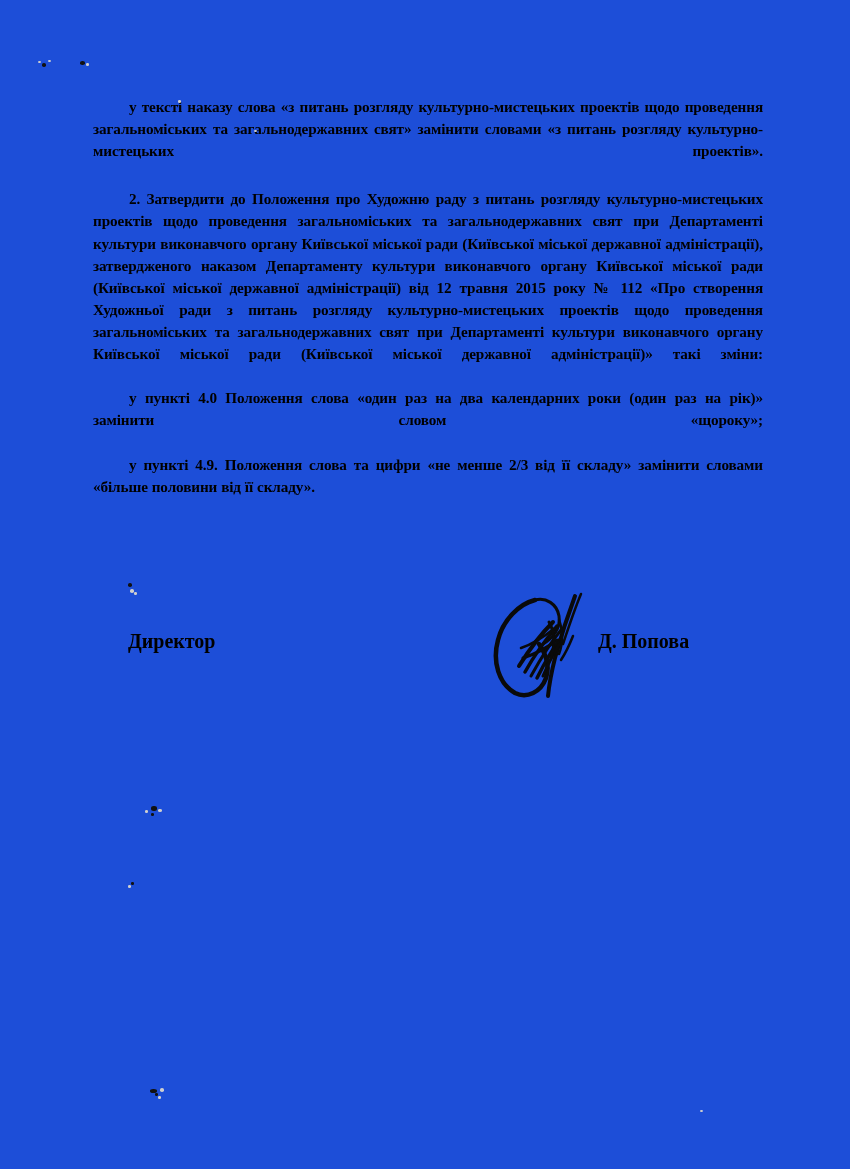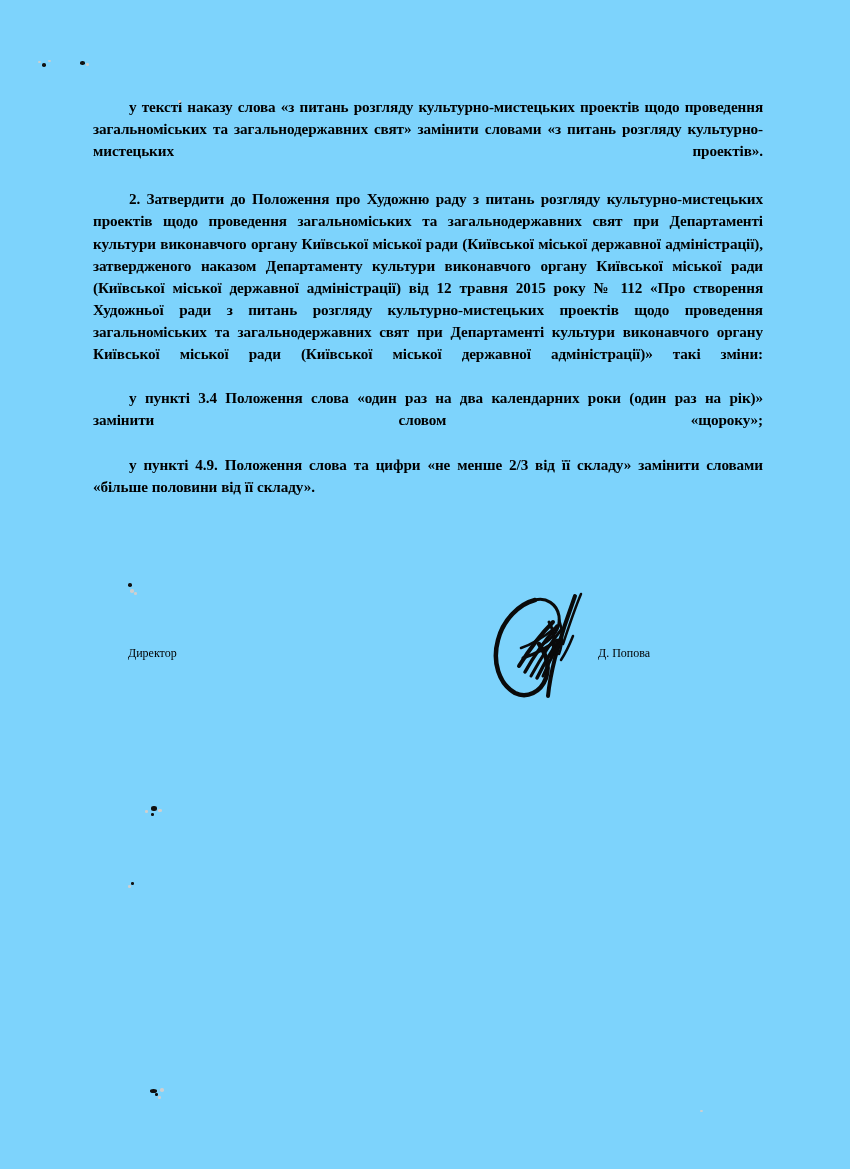--- a/index.html
+++ b/index.html
@@ -14,21 +14,21 @@
     position: relative;
     overflow: hidden;
     font-family: "Liberation Serif", "DejaVu Serif", serif;
     color: #000000;
   }
 
   
   #page {
     position: absolute;
     inset: 0;
-    background: #7dd3fc;
+    background: #1d4ed8;
   }
 
   
   #doc-body {
     position: absolute;
     left: 93px;
     top: 96px;
     width: 670px;
   }
 
@@ -58,23 +58,23 @@
   
   #signature-row {
     position: absolute;
     left: 93px;
     top: 630px;
     width: 670px;
     height: 30px;
   }
   .sig-label {
     position: absolute;
-    top: 12px;
-    font-size: 12px;
-    font-weight: 400;
+    top: 0;
+    font-size: 20px;
+    font-weight: 700;
     line-height: 22px;
     white-space: nowrap;
   }
   #director-title { left: 35px; }
   #signer-name    { left: 505px; }
 
   #signature-mark {
     position: absolute;
     left: 396px;
     top: -38px;
@@ -96,21 +96,21 @@
 
 <div id="page">
 
   <div id="doc-body">
 
     <p class="para" id="p1">у тексті наказу слова «з питань розгляду культурно-мистецьких проектів щодо проведення загальноміських та загальнодержавних свят» замінити словами «з питань розгляду культурно-мистецьких проектів».</p>
 
     <p class="para block-gap" id="p2">2. Затвердити до Положення про Художню раду з питань розгляду культурно-мистецьких проектів щодо проведення загальноміських та загальнодержавних свят при Департаменті культури виконавчого органу Київської міської ради (Київської міської державної адміністрації), затвердженого наказом Департаменту культури виконавчого органу Київської міської ради (Київської міської державної адміністрації) від 12 травня 2015 року № 112 «Про створення Художньої ради з питань розгляду культурно-мистецьких проектів щодо проведення загальноміських та загальнодержавних свят при Департаменті культури виконавчого органу Київської міської ради (Київської міської державної адміністрації)» такі зміни:</p>
 
 
-    <p class="para" id="p4">у пункті 3.4 Положення слова «один раз на два календарних роки (один раз на рік)» замінити словом «щороку»;</p>
+    <p class="para" id="p4">у пункті 4.0 Положення слова «один раз на два календарних роки (один раз на рік)» замінити словом «щороку»;</p>
 
     <p class="para nostretch" id="p5">у пункті 4.9. Положення слова та цифри «не менше 2/3 від її складу» замінити словами «більше половини від її складу».</p>
 
   </div>
 
   <div id="signature-row">
 
     <span class="sig-label" id="director-title">Директор</span>
 
     <span id="signature-mark">

